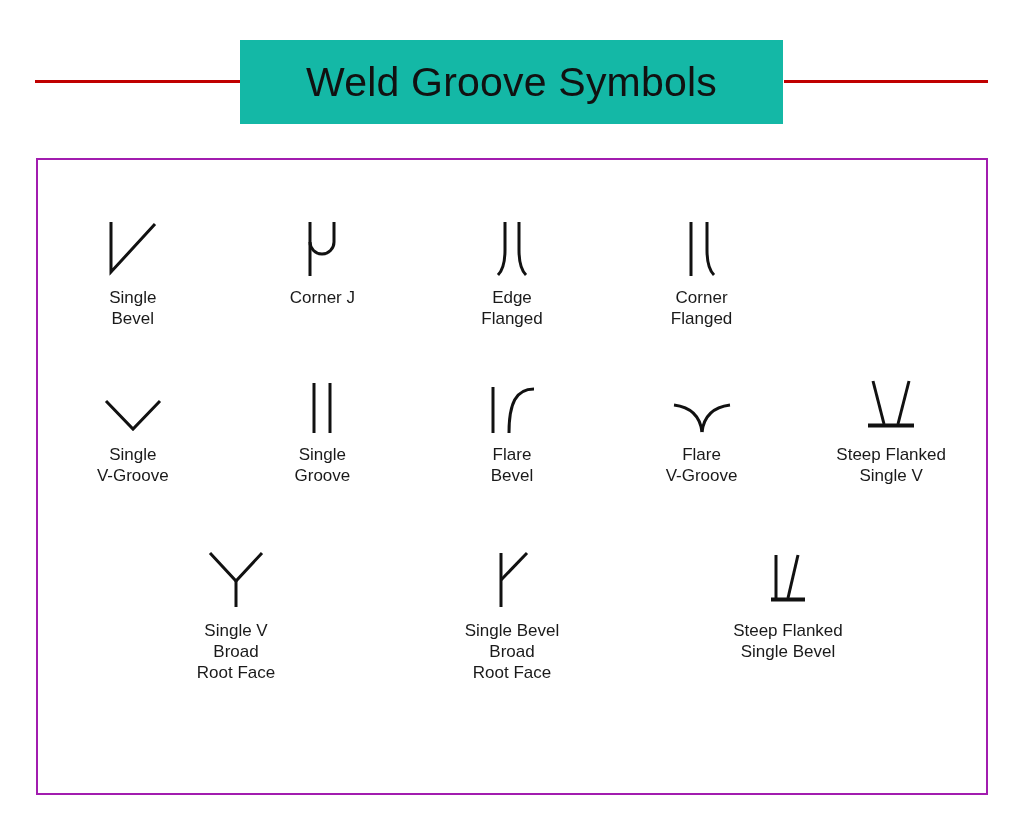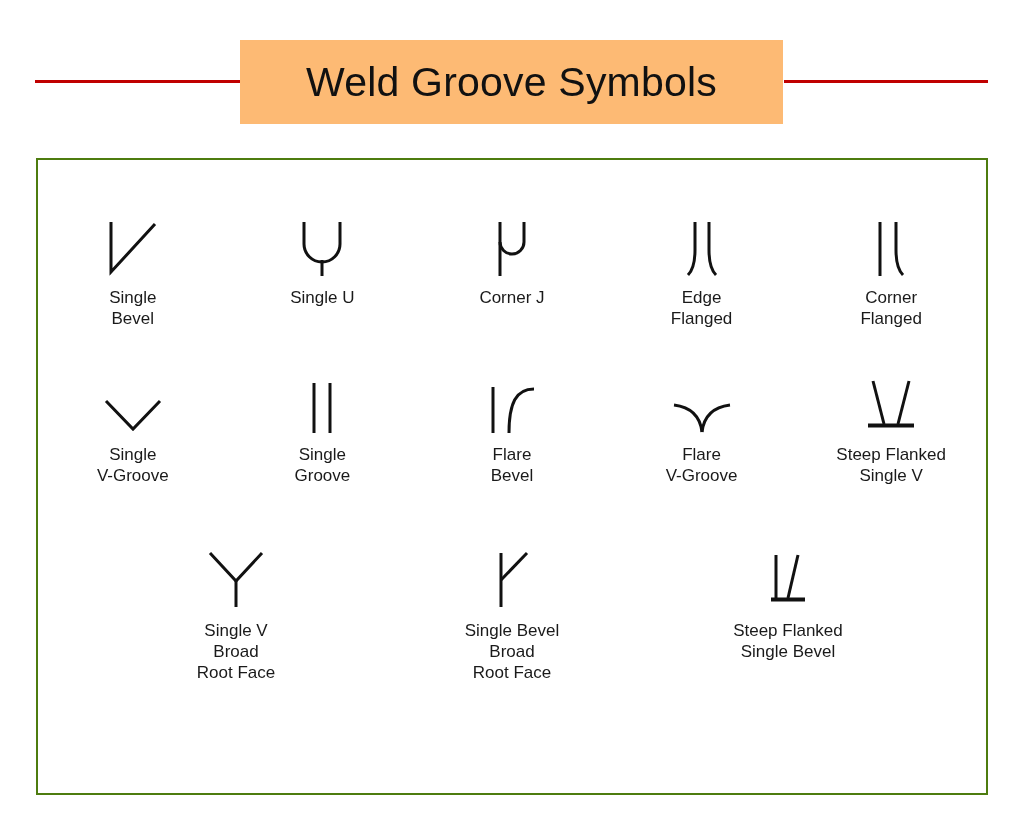--- a/index.html
+++ b/index.html
@@ -38,40 +38,40 @@
     width: 204px;
     height: 3px;
     background: #C00000;
   }
   #title-plate {
     position: absolute;
     left: 240px;
     top: 0;
     width: 543px;
     height: 84px;
-    background: #fdba74;
+    background: #14b8a6;
     display: flex;
     align-items: center;
     justify-content: center;
   }
   #page-title {
     font-size: 41px;
     color: #111111;
     letter-spacing: 0.2px;
     white-space: nowrap;
   }
 
   
   #symbol-frame {
     position: absolute;
     left: 36px;
     top: 158px;
     width: 952px;
     height: 637px;
-    border: 2px solid #4d7c0f;
+    border: 2px solid #a21caf;
     background: #ffffff;
     box-sizing: border-box;
   }
 
   
   .sym-row {
     position: absolute;
     left: 0;
     width: 100%;
     display: flex;
@@ -127,29 +127,20 @@
         <div class="sym-art">
           <svg width="56" height="62" viewBox="0 0 56 62" fill="none" stroke="#111111" stroke-width="3" stroke-linecap="butt" stroke-linejoin="miter">
             <path d="M6 6 L6 56 L50 8"></path>
           </svg>
         </div>
         <div class="sym-label">Single
 Bevel</div>
       </div>
       <div class="sym-cell">
         <div class="sym-art">
-          <svg width="46" height="62" viewBox="0 0 46 62" fill="none" stroke="#111111" stroke-width="3" stroke-linecap="butt" stroke-linejoin="miter">
-            <path d="M5 6 L5 28 A18 18 0 0 0 41 28 L41 6"></path>
-            <path d="M23 44 L23 60"></path>
-          </svg>
-        </div>
-        <div class="sym-label">Single U</div>
-      </div>
-      <div class="sym-cell">
-        <div class="sym-art">
           <svg width="34" height="62" viewBox="0 0 34 62" fill="none" stroke="#111111" stroke-width="3" stroke-linecap="butt" stroke-linejoin="miter">
             <path d="M5 6 L5 60"></path>
             <path d="M29 6 L29 26 A12 12 0 0 1 5 26"></path>
           </svg>
         </div>
         <div class="sym-label">Corner J</div>
       </div>
       <div class="sym-cell">
         <div class="sym-art">
           <svg width="40" height="62" viewBox="0 0 40 62" fill="none" stroke="#111111" stroke-width="3" stroke-linecap="butt" stroke-linejoin="miter">

